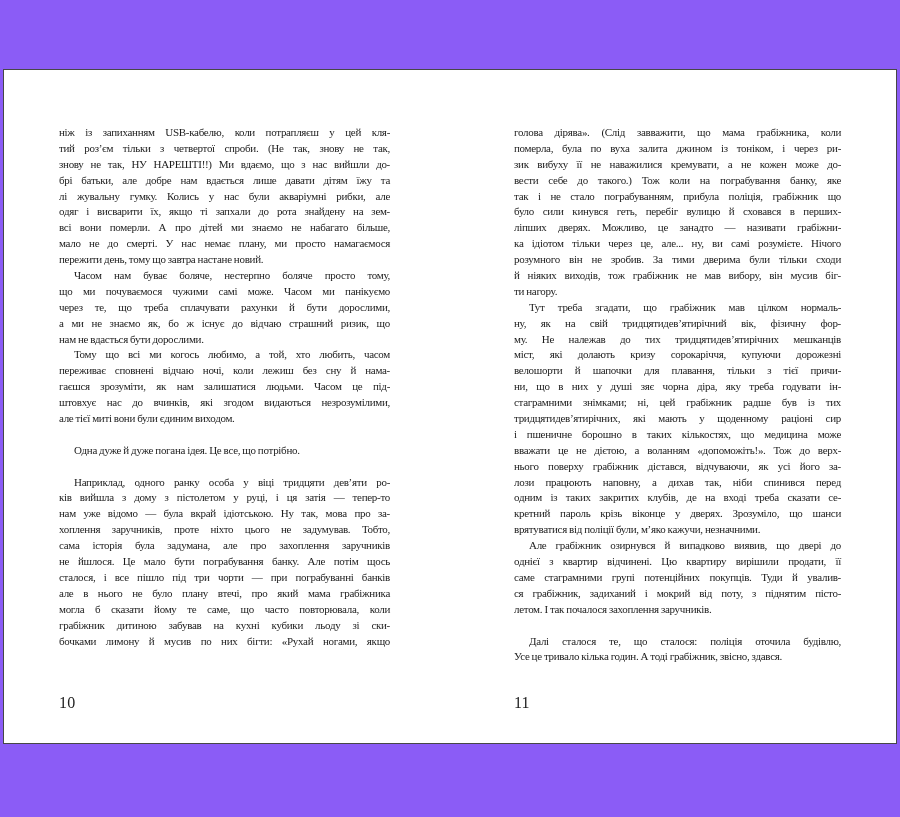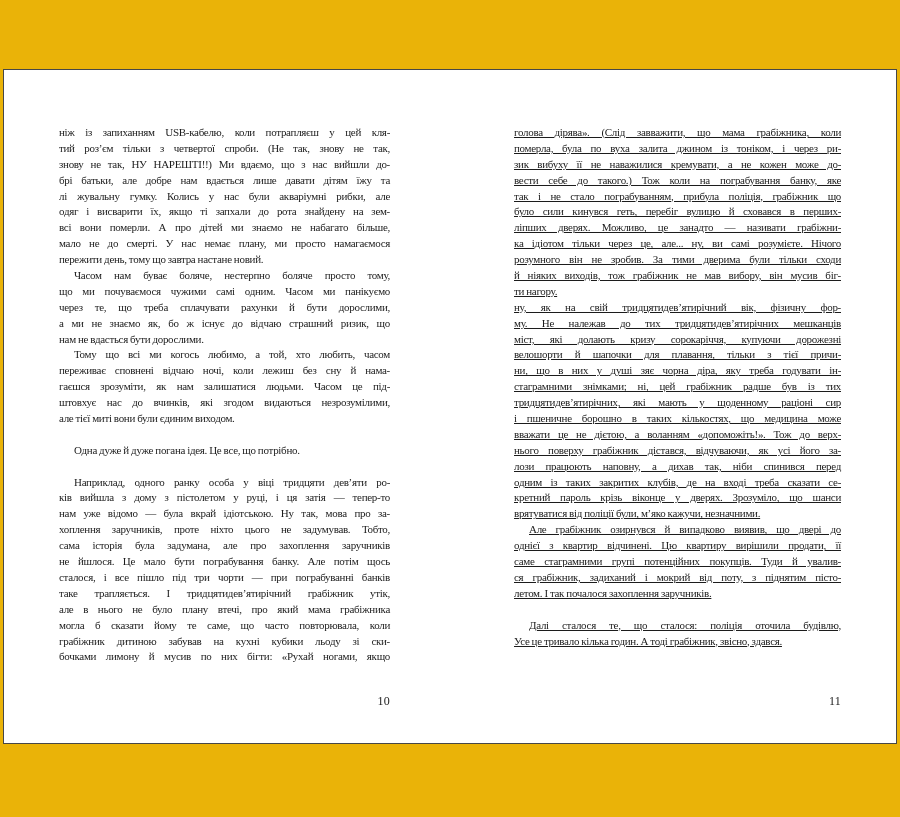--- a/index.html
+++ b/index.html
@@ -4,21 +4,21 @@
 <style>
   html, body {
     margin: 0;
     padding: 0;
     background: #ffffff;
   }
   .canvas {
     position: relative;
     width: 900px;
     height: 817px;
-    background: #eab308;
+    background: #8b5cf6;
     overflow: hidden;
     font-family: "Liberation Serif", "DejaVu Serif", serif;
   }
   .frame {
     position: absolute;
     left: 3px;
     top: 69px;
     width: 894px;
     height: 675px;
     box-sizing: border-box;
@@ -46,23 +46,23 @@
     text-align-last: justify;
     white-space: normal;
     overflow: visible;
   }
   .line.last  { text-align-last: left; }
   .line.first { text-indent: 15px; }
   .page-number {
     position: absolute;
     top: 624px;
     width: 331px;
-    font-size: 12px;
+    font-size: 16px;
     color: #222222;
-    text-align: right;
+    text-align: left;
     letter-spacing: 0.2px;
   }
   .page-number.pn-left  { left: 55px; }
   .page-number.pn-right { left: 510px; width: 327px; }
 </style>
 </head>
 <body>
 
 <div class="canvas">
   <div class="frame" style="border-color: rgb(71, 71, 71); background: rgb(255, 255, 255);">
@@ -73,21 +73,21 @@
           <div class="line">знову не так, НУ НАРЕШТІ!!) Ми вдаємо, що з нас вийшли до-</div>
           <div class="line">брі батьки, але добре нам вдається лише давати дітям їжу та</div>
           <div class="line">лі жувальну гумку. Колись у нас були акваріумні рибки, але</div>
           <div class="line">одяг і висварити їх, якщо ті запхали до рота знайдену на зем-</div>
           <div class="line">всі вони померли. А про дітей ми знаємо не набагато більше,</div>
           <div class="line">мало не до смерті. У нас немає плану, ми просто намагаємося</div>
           <div class="line last">пережити день, тому що завтра настане новий.</div>
         </div>
         <div class="para">
           <div class="line first">Часом нам буває боляче, нестерпно боляче просто тому,</div>
-          <div class="line">що ми почуваємося чужими самі одним. Часом ми панікуємо</div>
+          <div class="line">що ми почуваємося чужими самі може. Часом ми панікуємо</div>
           <div class="line">через те, що треба сплачувати рахунки й бути дорослими,</div>
           <div class="line">а ми не знаємо як, бо ж існує до відчаю страшний ризик, що</div>
           <div class="line last">нам не вдасться бути дорослими.</div>
         </div>
         <div class="para">
           <div class="line first">Тому що всі ми когось любимо, а той, хто любить, часом</div>
           <div class="line">переживає сповнені відчаю ночі, коли лежиш без сну й нама-</div>
           <div class="line">гаєшся зрозуміти, як нам залишатися людьми. Часом це під-</div>
           <div class="line">штовхує нас до вчинків, які згодом видаються незрозумілими,</div>
           <div class="line last">але тієї миті вони були єдиним виходом.</div>
@@ -96,42 +96,42 @@
           <div class="line first last">Одна дуже й дуже погана ідея. Це все, що потрібно.</div>
         </div>
         <div class="para gap">
           <div class="line first">Наприклад, одного ранку особа у віці тридцяти дев’яти ро-</div>
           <div class="line">ків вийшла з дому з пістолетом у руці, і ця затія — тепер-то</div>
           <div class="line">нам уже відомо — була вкрай ідіотською. Ну так, мова про за-</div>
           <div class="line">хоплення заручників, проте ніхто цього не задумував. Тобто,</div>
           <div class="line">сама історія була задумана, але про захоплення заручників</div>
           <div class="line">не йшлося. Це мало бути пограбування банку. Але потім щось</div>
           <div class="line">сталося, і все пішло під три чорти — при пограбуванні банків</div>
-          <div class="line">таке трапляється. І тридцятидев’ятирічний грабіжник утік,</div>
           <div class="line">але в нього не було плану втечі, про який мама грабіжника</div>
           <div class="line">могла б сказати йому те саме, що часто повторювала, коли</div>
           <div class="line">грабіжник дитиною забував на кухні кубики льоду зі ски-</div>
           <div class="line">бочками лимону й мусив по них бігти: «Рухай ногами, якщо</div>
         </div>
       </div>
-    <div class="col right" style="color: rgb(28, 28, 28); text-decoration: underline;">
+    <div class="col right" style="color: rgb(28, 28, 28);">
         <div class="para">
           <div class="line">голова дірява». (Слід завважити, що мама грабіжника, коли</div>
           <div class="line">померла, була по вуха залита джином із тоніком, і через ри-</div>
           <div class="line">зик вибуху її не наважилися кремувати, а не кожен може до-</div>
           <div class="line">вести себе до такого.) Тож коли на пограбування банку, яке</div>
           <div class="line">так і не стало пограбуванням, прибула поліція, грабіжник що</div>
           <div class="line">було сили кинувся геть, перебіг вулицю й сховався в перших-</div>
           <div class="line">ліпших дверях. Можливо, це занадто — називати грабіжни-</div>
           <div class="line">ка ідіотом тільки через це, але... ну, ви самі розумієте. Нічого</div>
           <div class="line">розумного він не зробив. За тими дверима були тільки сходи</div>
           <div class="line">й ніяких виходів, тож грабіжник не мав вибору, він мусив біг-</div>
           <div class="line last">ти нагору.</div>
         </div>
         <div class="para">
+          <div class="line first">Тут треба згадати, що грабіжник мав цілком нормаль-</div>
           <div class="line">ну, як на свій тридцятидев’ятирічний вік, фізичну фор-</div>
           <div class="line">му. Не належав до тих тридцятидев’ятирічних мешканців</div>
           <div class="line">міст, які долають кризу сорокаріччя, купуючи дорожезні</div>
           <div class="line">велошорти й шапочки для плавання, тільки з тієї причи-</div>
           <div class="line">ни, що в них у душі зяє чорна діра, яку треба годувати ін-</div>
           <div class="line">стаграмними знімками; ні, цей грабіжник радше був із тих</div>
           <div class="line">тридцятидев’ятирічних, які мають у щоденному раціоні сир</div>
           <div class="line">і пшеничне борошно в таких кількостях, що медицина може</div>
           <div class="line">вважати це не дієтою, а воланням «допоможіть!». Тож до верх-</div>
           <div class="line">нього поверху грабіжник дістався, відчуваючи, як усі його за-</div>

